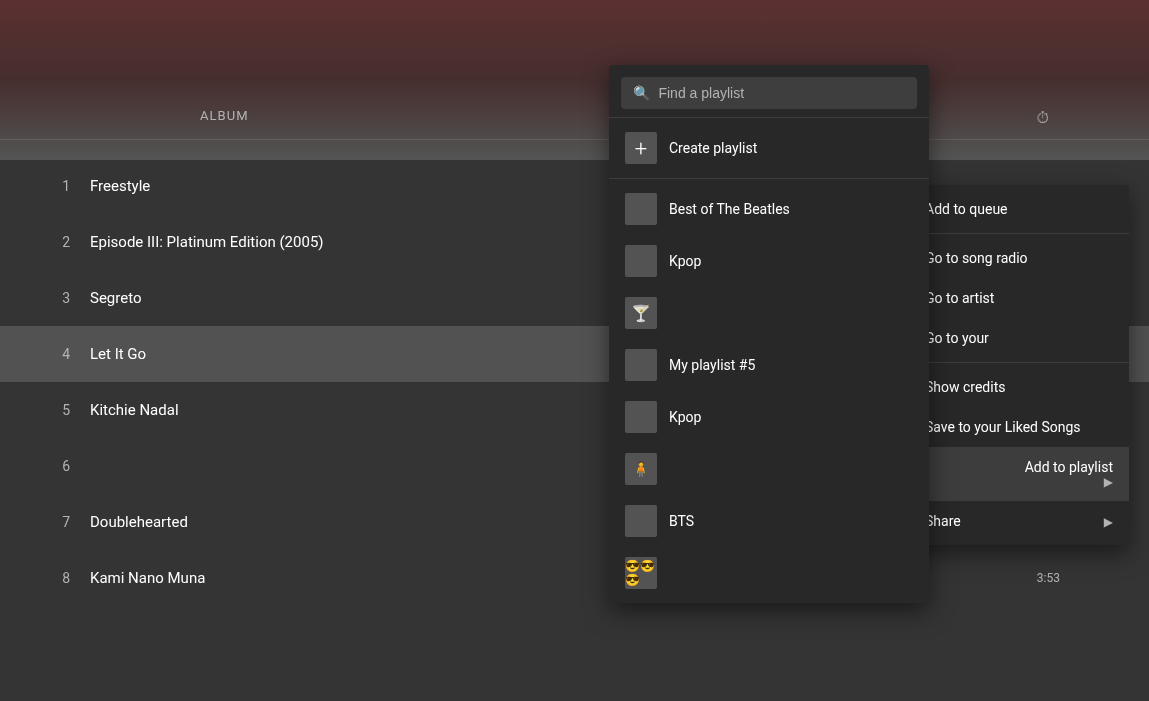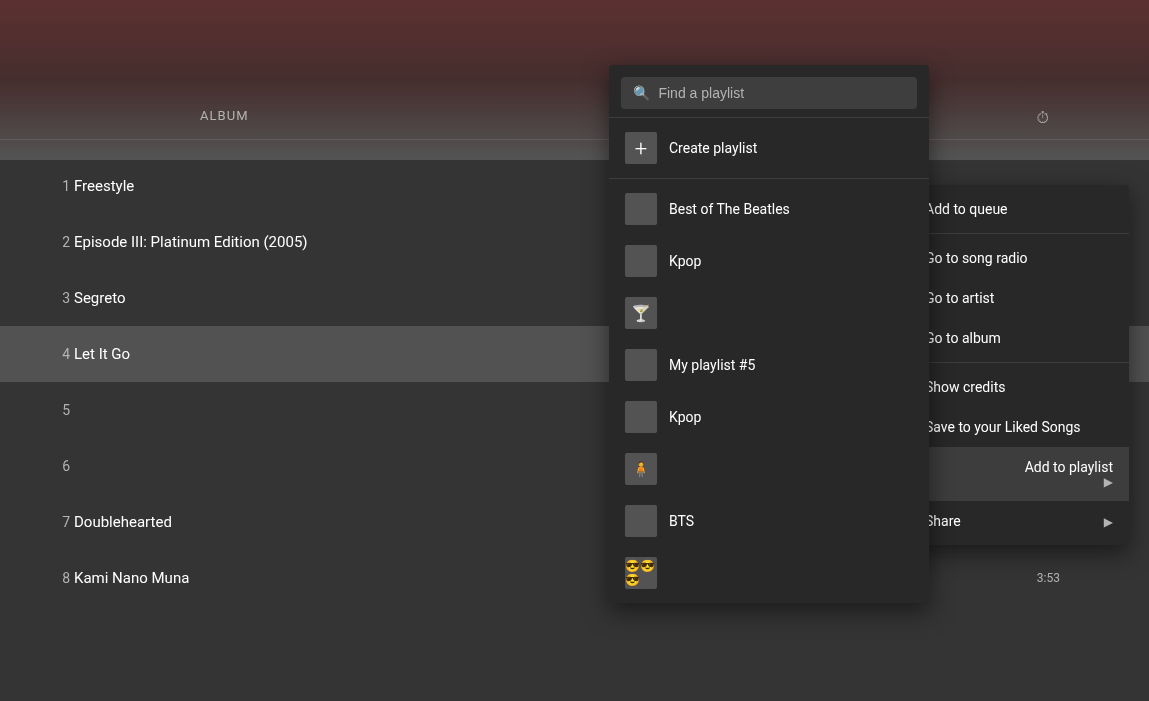--- a/index.html
+++ b/index.html
@@ -80,21 +80,21 @@
     }
 
     .track-number {
       color: #b3b3b3;
       font-size: 14px;
       width: 30px;
       text-align: right;
       flex-shrink: 0;
     }
     .track-info {
-      margin-left: 4px;
+      margin-left: 20px;
       flex: 1;
     }
     .track-title {
       color: #ffffff;
       font-size: 15px;
       font-weight: 400;
     }
     .track-duration {
       color: #b3b3b3;
       font-size: 12px;
@@ -257,20 +257,23 @@
       <div class="track-number">4</div>
       <div class="track-info">
         <div class="track-title">Let It Go</div>
       </div>
       <div class="track-duration">4:36</div>
       <button class="track-more" style="opacity:1;">•••</button>
     </div>
 
     <div class="track-row">
       <div class="track-number">5</div>
+      <div class="track-info">
+        <div class="track-title">Kitchie Nadal</div>
+      </div>
       <button class="track-more">•••</button>
     </div>
 
     <div class="track-row">
       <div class="track-number">6</div>
       <button class="track-more">•••</button>
     </div>
 
     <div class="track-row">
       <div class="track-number">7</div>
@@ -296,21 +299,21 @@
       <span>Add to queue</span>
     </div>
     <div class="context-menu-divider"></div>
     <div class="context-menu-item">
       <span>Go to song radio</span>
     </div>
     <div class="context-menu-item">
       <span>Go to artist</span>
     </div>
     <div class="context-menu-item">
-      <span>Go to album</span>
+      <span>Go to your</span>
     </div>
     <div class="context-menu-divider"></div>
     <div class="context-menu-item">
       <span>Show credits</span>
     </div>
     <div class="context-menu-item">
       <span>Save to your Liked Songs</span>
     </div>
     <div class="context-menu-item" style="background: rgba(255,255,255,0.1); flex-direction: column;">
       <span>Add to playlist</span>

